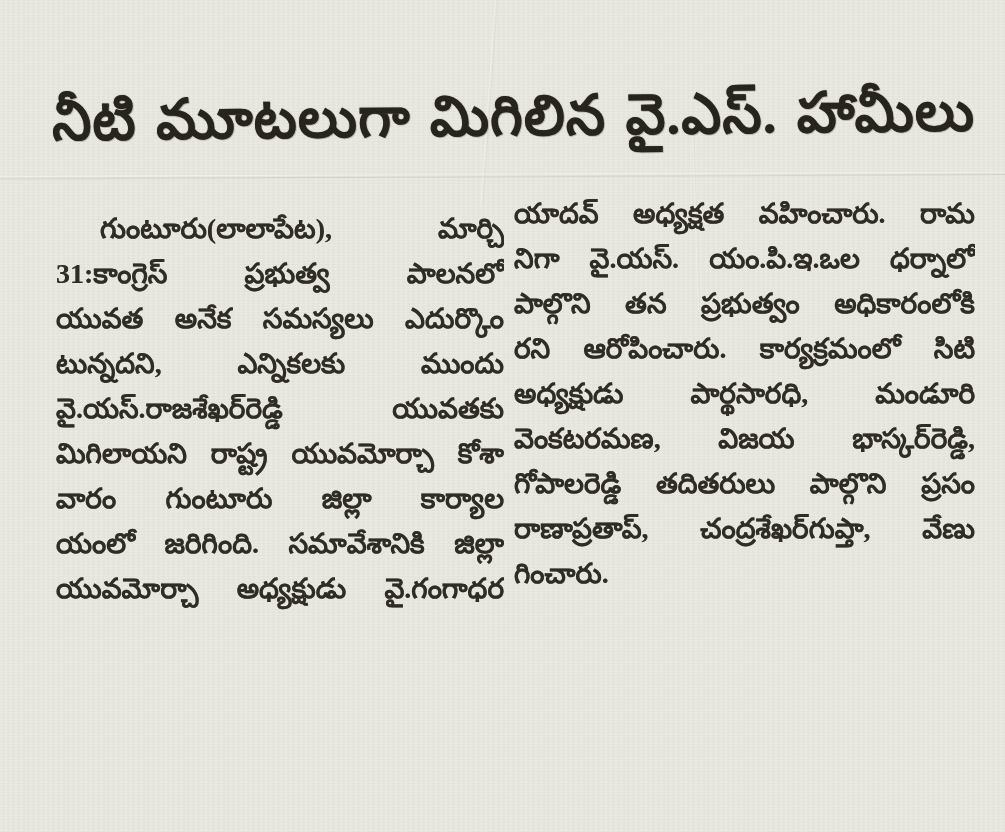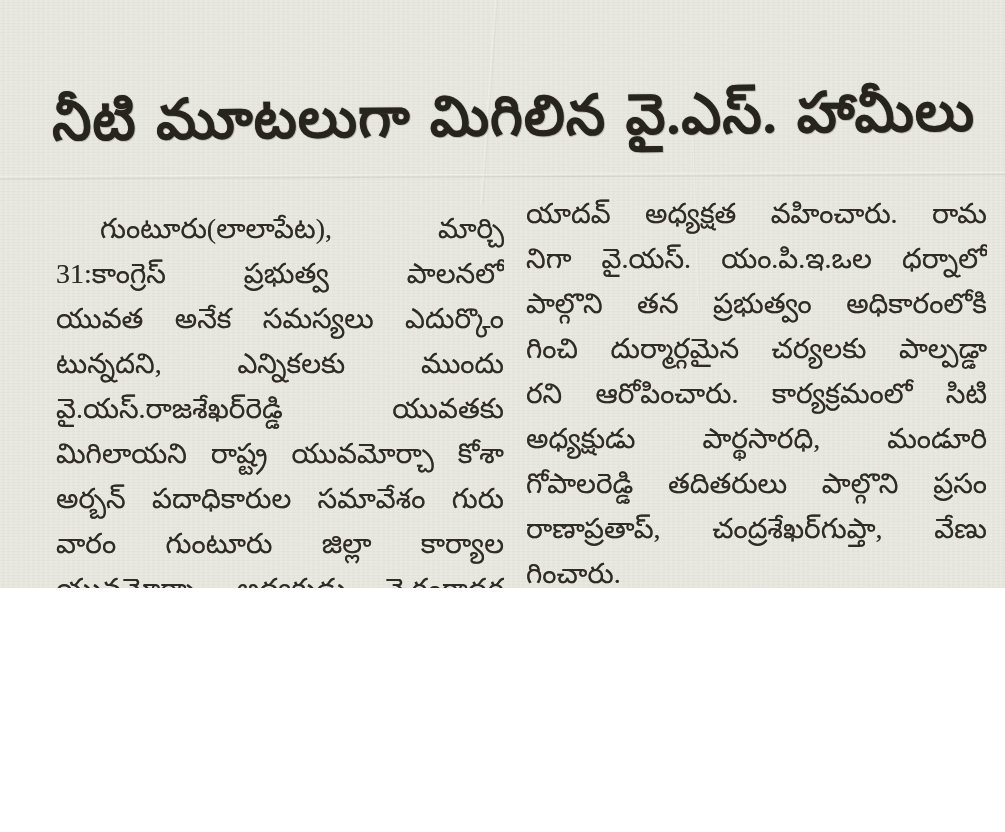--- a/index.html
+++ b/index.html
@@ -6,21 +6,21 @@
     margin: 0;
     padding: 0;
     width: 1005px;
     height: 832px;
     overflow: hidden;
     font-family: "Liberation Serif", "DejaVu Serif", serif;
   }
   .paper {
     position: relative;
     width: 1005px;
-    height: 588px;
+    height: 832px;
     background-color: #e9e8e0;
     background-image:
       repeating-linear-gradient(0deg, rgba(120,118,105,0.035) 0 1px, rgba(255,255,255,0.0) 1px 3px),
       repeating-linear-gradient(90deg, rgba(255,255,255,0.05) 0 2px, rgba(0,0,0,0.008) 2px 5px);
     overflow: hidden;
   }
   
   .crease-h {
     position: absolute;
     left: 0;
@@ -74,34 +74,34 @@
     color: #2e2c25;
     text-shadow: 0 0 0.5px rgba(40,38,30,0.5);
   }
   .col .line {
     height: 45px;
     line-height: 45px;
     font-size: 28px;
     text-align: justify;
     text-align-last: justify;
     overflow: hidden;
+    font-weight: bold;
   }
   .col-left {
     left: 56px;
     top: 206px;
     width: 448px;
   }
   .col-left .line:first-child {
     text-indent: 44px;
   }
   .col-right {
     left: 514px;
     top: 191px;
     width: 461px;
-    margin-left: 12px;
   }
   .col-right .line:last-child {
     text-align-last: left;
   }
 </style>
 </head>
 <body>
 
 <div class="paper">
   <div class="crease-h"></div>
@@ -110,29 +110,29 @@
 
   <h1 class="headline">నీటి మూటలుగా మిగిలిన వై.ఎస్. హామీలు</h1>
 
   <div class="col col-left">
       <div class="line">గుంటూరు(లాలాపేట), మార్చి</div>
       <div class="line">31:కాంగ్రెస్ ప్రభుత్వ పాలనలో</div>
       <div class="line">యువత అనేక సమస్యలు ఎదుర్కొం</div>
       <div class="line">టున్నదని, ఎన్నికలకు ముందు</div>
       <div class="line">వై.యస్.రాజశేఖర్‌రెడ్డి యువతకు</div>
       <div class="line">మిగిలాయని రాష్ట్ర యువమోర్చా కోశా</div>
-      <div class="line">అర్బన్ పదాధికారుల సమావేశం గురు</div>
       <div class="line">వారం గుంటూరు జిల్లా కార్యాల</div>
+      <div class="line">యంలో జరిగింది. సమావేశానికి జిల్లా</div>
       <div class="line">యువమోర్చా అధ్యక్షుడు వై.గంగాధర</div>
     </div>
 
   <div class="col col-right">
       <div class="line">యాదవ్ అధ్యక్షత వహించారు. రామ</div>
       <div class="line">నిగా వై.యస్. యం.పి.ఇ.ఒల ధర్నాలో</div>
       <div class="line">పాల్గొని తన ప్రభుత్వం అధికారంలోకి</div>
-      <div class="line">గించి దుర్మార్గమైన చర్యలకు పాల్పడ్డా</div>
       <div class="line">రని ఆరోపించారు. కార్యక్రమంలో సిటి</div>
       <div class="line">అధ్యక్షుడు పార్థసారధి, మండూరి</div>
+      <div class="line">వెంకటరమణ, విజయ భాస్కర్‌రెడ్డి,</div>
       <div class="line">గోపాలరెడ్డి తదితరులు పాల్గొని ప్రసం</div>
       <div class="line">రాణాప్రతాప్, చంద్రశేఖర్‌గుప్తా, వేణు</div>
       <div class="line">గించారు.</div>
     </div>
 </div>
 
 </body></html>

